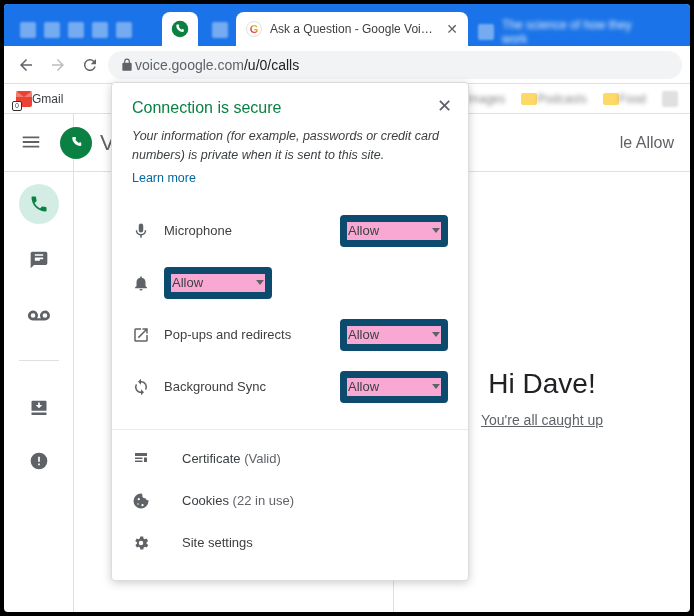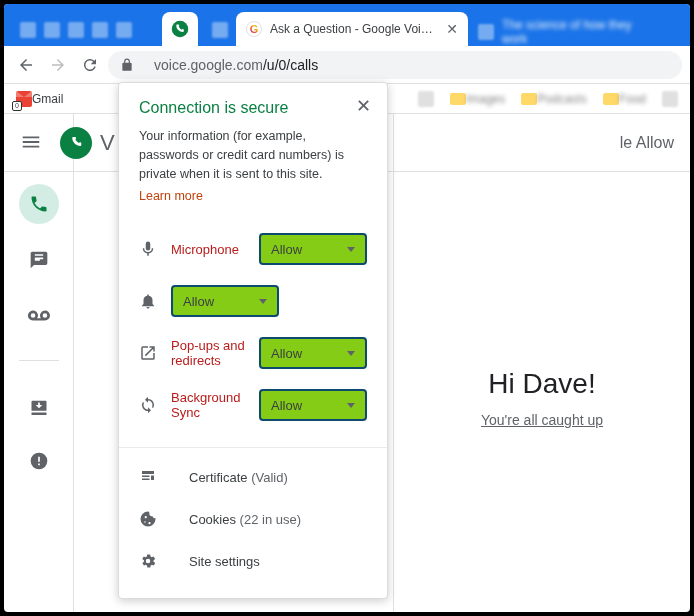--- a/index.html
+++ b/index.html
@@ -12,21 +12,21 @@
 .tab-active { background: #fff; width: 36px; height: 34px; border-radius: 8px 8px 0 0; display: flex; align-items: center; justify-content: center; }
 .tab-2 { background: #fff; width: 232px; height: 34px; border-radius: 8px 8px 0 0; display: flex; align-items: center; gap: 8px; padding: 0 10px; font-size: 12px; color: #3c4043; }
 .tab-2 .title { flex: 1; white-space: nowrap; overflow: hidden; text-overflow: ellipsis; }
 .tab-close { font-size: 14px; color: #5f6368; cursor: pointer; }
 .tab-3 { display: flex; align-items: center; gap: 8px; padding: 0 10px; font-size: 12px; color: rgba(255,255,255,0.9); width: 200px; }
 .tab-3 .title { filter: blur(2px); }
 
 .toolbar { height: 38px; display: flex; align-items: center; padding: 0 8px; gap: 4px; border-bottom: 1px solid #e0e0e0; }
 .nav-btn { width: 28px; height: 28px; display: flex; align-items: center; justify-content: center; border-radius: 50%; cursor: pointer; color: #5f6368; }
 .nav-btn.disabled { color: #bdbdbd; }
-.url-bar { flex: 1; height: 28px; background: #f1f3f4; border-radius: 14px; display: flex; align-items: center; padding: 0 12px; gap: 20px; font-size: 14px; color: #202124; }
+.url-bar { flex: 1; height: 28px; background: #f1f3f4; border-radius: 14px; display: flex; align-items: center; padding: 0 12px; gap: 1px; font-size: 14px; color: #202124; }
 .url-host { color: #5f6368; }
 
 .bookmarks { height: 30px; display: flex; align-items: center; padding: 0 12px; gap: 16px; border-bottom: 1px solid #e0e0e0; font-size: 12px; }
 .bookmark { display: flex; align-items: center; gap: 0; color: #3c4043; cursor: pointer; }
 .bm-stub { width: 16px; height: 16px; background: rgba(0,0,0,0.12); border-radius: 2px; filter: blur(1px); }
 .bm-folder { width: 16px; height: 12px; background: #ffd968; border-radius: 2px; }
 .bm-text-blur { color: #888; filter: blur(2px); }
 .bookmarks-right { margin-left: auto; display: flex; gap: 16px; align-items: center; }
 
 .app-area { position: relative; height: calc(100% - 110px); display: flex; }
@@ -41,32 +41,32 @@
 .side-item.active { background: #d4ede4; color: #0b8043; }
 .side-divider { width: 40px; height: 1px; background: #e0e0e0; margin: 8px 0; }
 
 .content-left { width: 320px; padding-top: 70px; border-right: 1px solid #e0e0e0; display: flex; align-items: center; justify-content: center; }
 .spinner { width: 28px; height: 28px; border: 4px solid transparent; border-right-color: #0b8043; border-bottom-color: #0b8043; border-radius: 50%; }
 
 .content-right { flex: 1; padding-top: 70px; display: flex; flex-direction: column; align-items: center; justify-content: center; gap: 12px; }
 .greeting { font-size: 28px; color: #202124; font-weight: 400; }
 .subtext { font-size: 14px; color: #5f6368; text-decoration: underline; }
 
-.popup { position: absolute; top: 78px; left: 114px; width: 270px; background: #fff; border: 1px solid #dadce0; border-radius: 4px; box-shadow: 0 2px 10px rgba(0,0,0,0.2); z-index: 100; padding: 16px 0; }
+.popup { position: absolute; top: 78px; left: 107px; width: 358px; background: #fff; border: 1px solid #dadce0; border-radius: 4px; box-shadow: 0 2px 10px rgba(0,0,0,0.2); z-index: 100; padding: 16px 0; }
 .popup-header { padding: 0 20px 12px; position: relative; }
 .popup-title { color: #0b8043; font-size: 16px; margin-bottom: 10px; }
-.popup-desc { font-size: 12.5px; color: #3c4043; line-height: 1.5; margin-bottom: 6px; }
-.popup-link { font-size: 12.5px; color: #c2410c; cursor: pointer; }
+.popup-desc { font-size: 12.5px; color: #3c4043; line-height: 1.5; margin-bottom: 6px; font-style: italic; }
+.popup-link { font-size: 12.5px; color: #0369a1; cursor: pointer; }
 .popup-close { position: absolute; top: -4px; right: 16px; font-size: 18px; color: #5f6368; cursor: pointer; }
 
 .perm-list { padding: 8px 20px; }
 .perm-row { display: flex; align-items: center; gap: 14px; padding: 10px 0; }
 .perm-icon { width: 18px; height: 18px; color: #5f6368; flex-shrink: 0; }
-.perm-label { flex: 1; font-size: 13px; color: #b91c1c; }
-.perm-select { width: 108px; height: 32px; border: 2px solid #0c4a6e; border-radius: 4px; background: #84cc16; padding: 0 10px; font-size: 13px; color: #3c4043; display: flex; align-items: center; justify-content: space-between; cursor: pointer; }
+.perm-label { flex: 1; font-size: 13px; color: #404040; }
+.perm-select { width: 108px; height: 32px; border: 7px solid #0c4a6e; border-radius: 4px; background: #f9a8d4; padding: 0 1px; font-size: 13px; color: #3c4043; display: flex; align-items: center; justify-content: space-between; cursor: pointer; }
 .caret { border-left: 4px solid transparent; border-right: 4px solid transparent; border-top: 5px solid #5f6368; }
 
 .popup-divider { height: 1px; background: #e8eaed; margin: 8px 0; }
 .info-row { display: flex; align-items: center; gap: 32px; padding: 12px 20px; cursor: pointer; }
 .info-row .perm-icon { width: 18px; }
 .info-label { font-size: 13px; color: #3c4043; }
 .info-sub { color: #5f6368; }
 
 .m-icon { width: 16px; height: 16px; background: #ea4335; position: relative; border-radius: 2px; }
 .m-icon::before { content: ""; position: absolute; top: 0; left: 0; border-left: 8px solid #fff; border-right: 8px solid #fff; border-top: 6px solid transparent; opacity: 0.3; }

